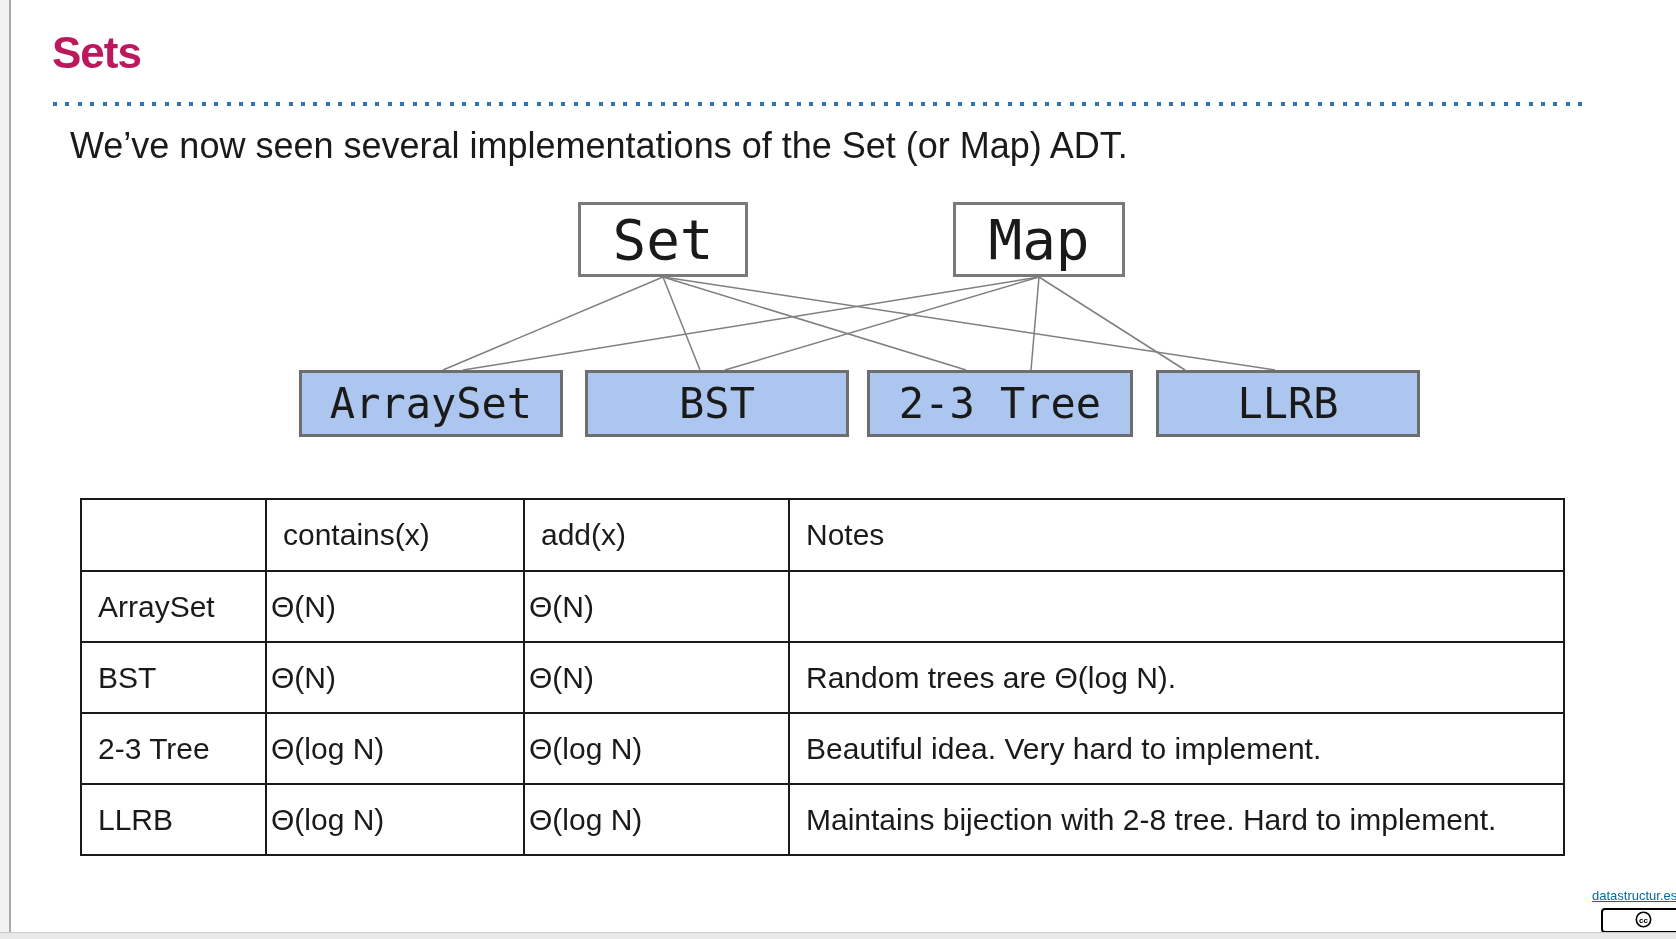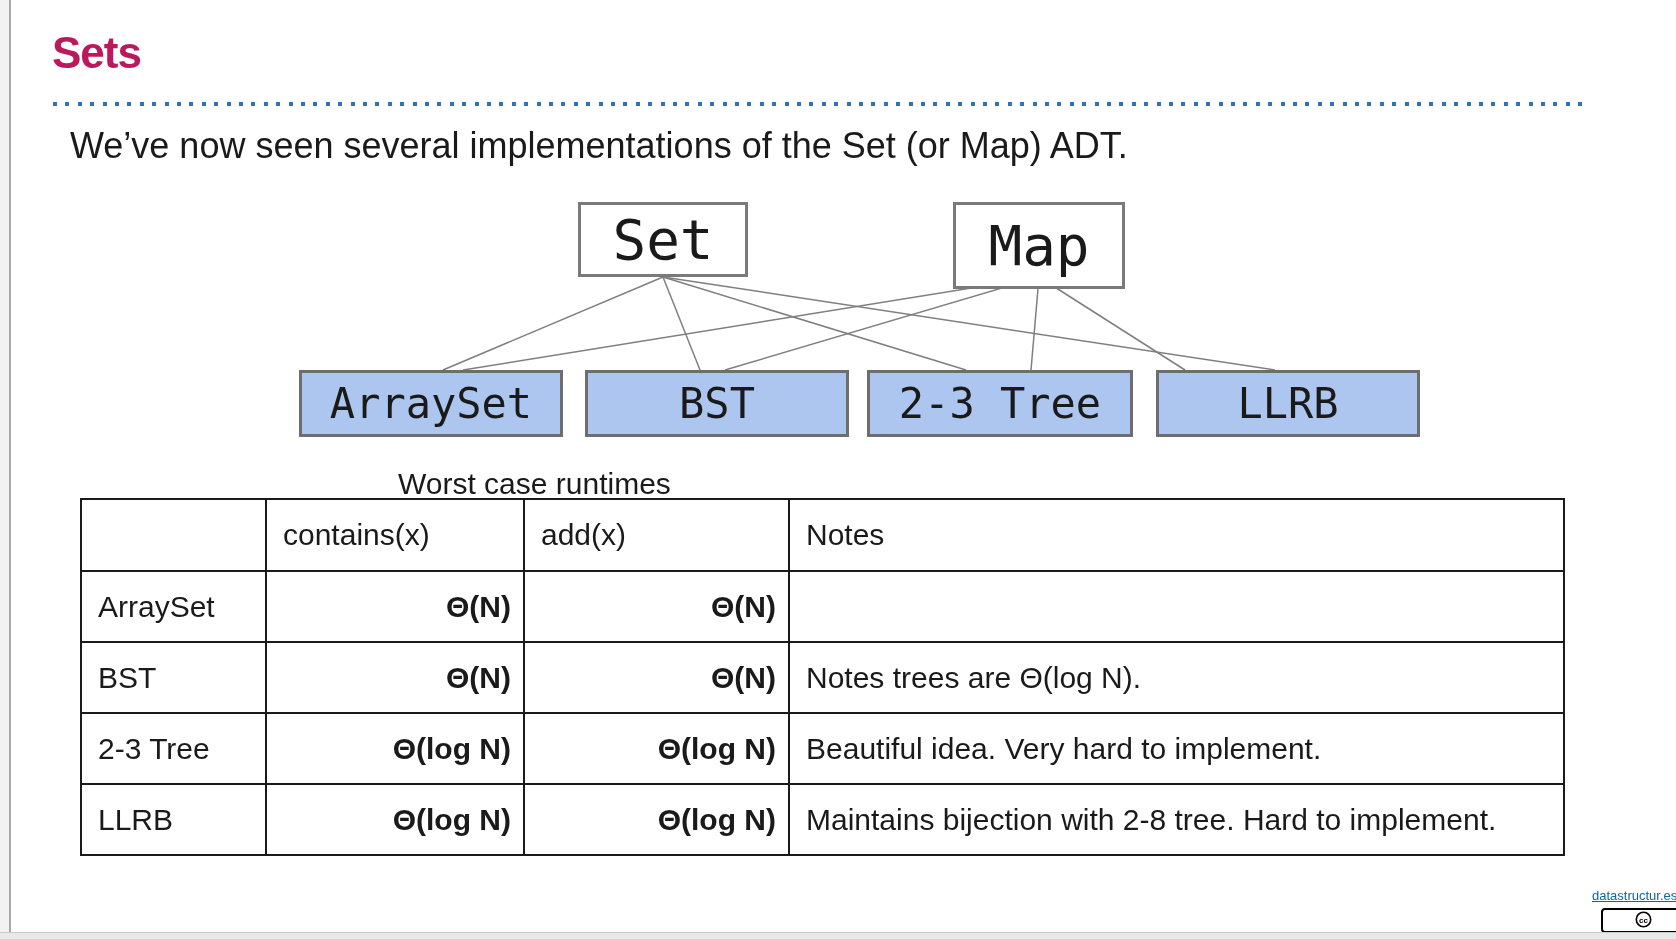--- a/index.html
+++ b/index.html
@@ -16,32 +16,32 @@
     background:repeating-linear-gradient(90deg,#2e74b5 0,#2e74b5 4px,transparent 4px,transparent 12.4px);}
   .intro{position:absolute;left:70px;top:125px;font-size:36px;}
 
   
   #connector-svg{position:absolute;left:0;top:0;width:1676px;height:939px;pointer-events:none;}
   .dbox{position:absolute;display:flex;align-items:center;justify-content:center;
     font-family:"DejaVu Sans Mono",monospace;box-sizing:border-box;background:#fff;}
   .parent-box{border:3px solid #7a7a7a;font-size:56px;justify-content:center;}
   .impl-box{border:3px solid #6e6e6e;background:#adc6ef;font-size:42px;}
   #box-set{left:578px;top:202px;width:170px;height:75px;}
-  #box-map{left:953px;top:202px;width:172px;height:87px;}
+  #box-map{left:953px;top:202px;width:172px;height:75px;}
   #box-arrayset{left:299px;top:370px;width:264px;height:67px;}
   #box-bst{left:585px;top:370px;width:264px;height:67px;}
   #box-23tree{left:867px;top:370px;width:266px;height:67px;}
   #box-llrb{left:1156px;top:370px;width:264px;height:67px;}
 
   .table-caption{position:absolute;left:398px;top:467px;font-size:30px;}
   table.runtimes{position:absolute;left:80px;top:498px;border-collapse:collapse;table-layout:fixed;
     font-size:30px;}
   table.runtimes td,table.runtimes th{border:2px solid #1a1a1a;font-weight:normal;text-align:left;
     padding:0 0 0 16px;vertical-align:middle;overflow:hidden;white-space:nowrap;}
-  table.runtimes td.c{text-align:right;padding:12px;font-weight:bold;}
+  table.runtimes td.c{text-align:left;padding:4px;}
   table.runtimes tr{height:71px;}
   table.runtimes tr.hdr{height:72px;}
 
   .footer-link{position:absolute;left:1592px;top:888px;font-size:13px;color:#0369a1;text-decoration:underline;}
   .cc-badge{position:absolute;left:1601px;top:908px;width:96px;height:25px;background:#fff;
     border:2px solid #000;border-radius:4px;display:flex;align-items:flex-start;justify-content:space-around;
     box-sizing:border-box;padding-top:1px;}
   .cc-item{display:flex;flex-direction:column;align-items:center;width:19px;margin-left:32px;}
   .cc-item .lbl{font-size:6px;line-height:6px;font-weight:bold;color:#000;margin-top:-1px;}
 </style>
@@ -82,21 +82,20 @@
   <div id="box-bst" class="dbox impl-box">
     <span>BST</span>
   </div>
   <div id="box-23tree" class="dbox impl-box">
     <span>2-3 Tree</span>
   </div>
   <div id="box-llrb" class="dbox impl-box">
     <span>LLRB</span>
   </div>
 
-  <div class="table-caption">Worst case runtimes</div>
 
   <table class="runtimes">
     <colgroup>
         <col style="width:185px">
         <col style="width:258px">
         <col style="width:265px">
         <col style="width:775px">
       </colgroup>
     <tbody>
         <tr class="hdr">
@@ -108,21 +107,21 @@
     <tr>
       <td>ArraySet</td>
       <td class="c">Θ(N)</td>
       <td class="c">Θ(N)</td>
       <td></td>
     </tr>
     <tr>
       <td>BST</td>
       <td class="c">Θ(N)</td>
       <td class="c">Θ(N)</td>
-      <td>Notes trees are Θ(log N).</td>
+      <td>Random trees are Θ(log N).</td>
     </tr>
     <tr>
       <td>2-3 Tree</td>
       <td class="c">Θ(log N)</td>
       <td class="c">Θ(log N)</td>
       <td>Beautiful idea. Very hard to implement.</td>
     </tr>
     <tr>
       <td>LLRB</td>
       <td class="c">Θ(log N)</td>

